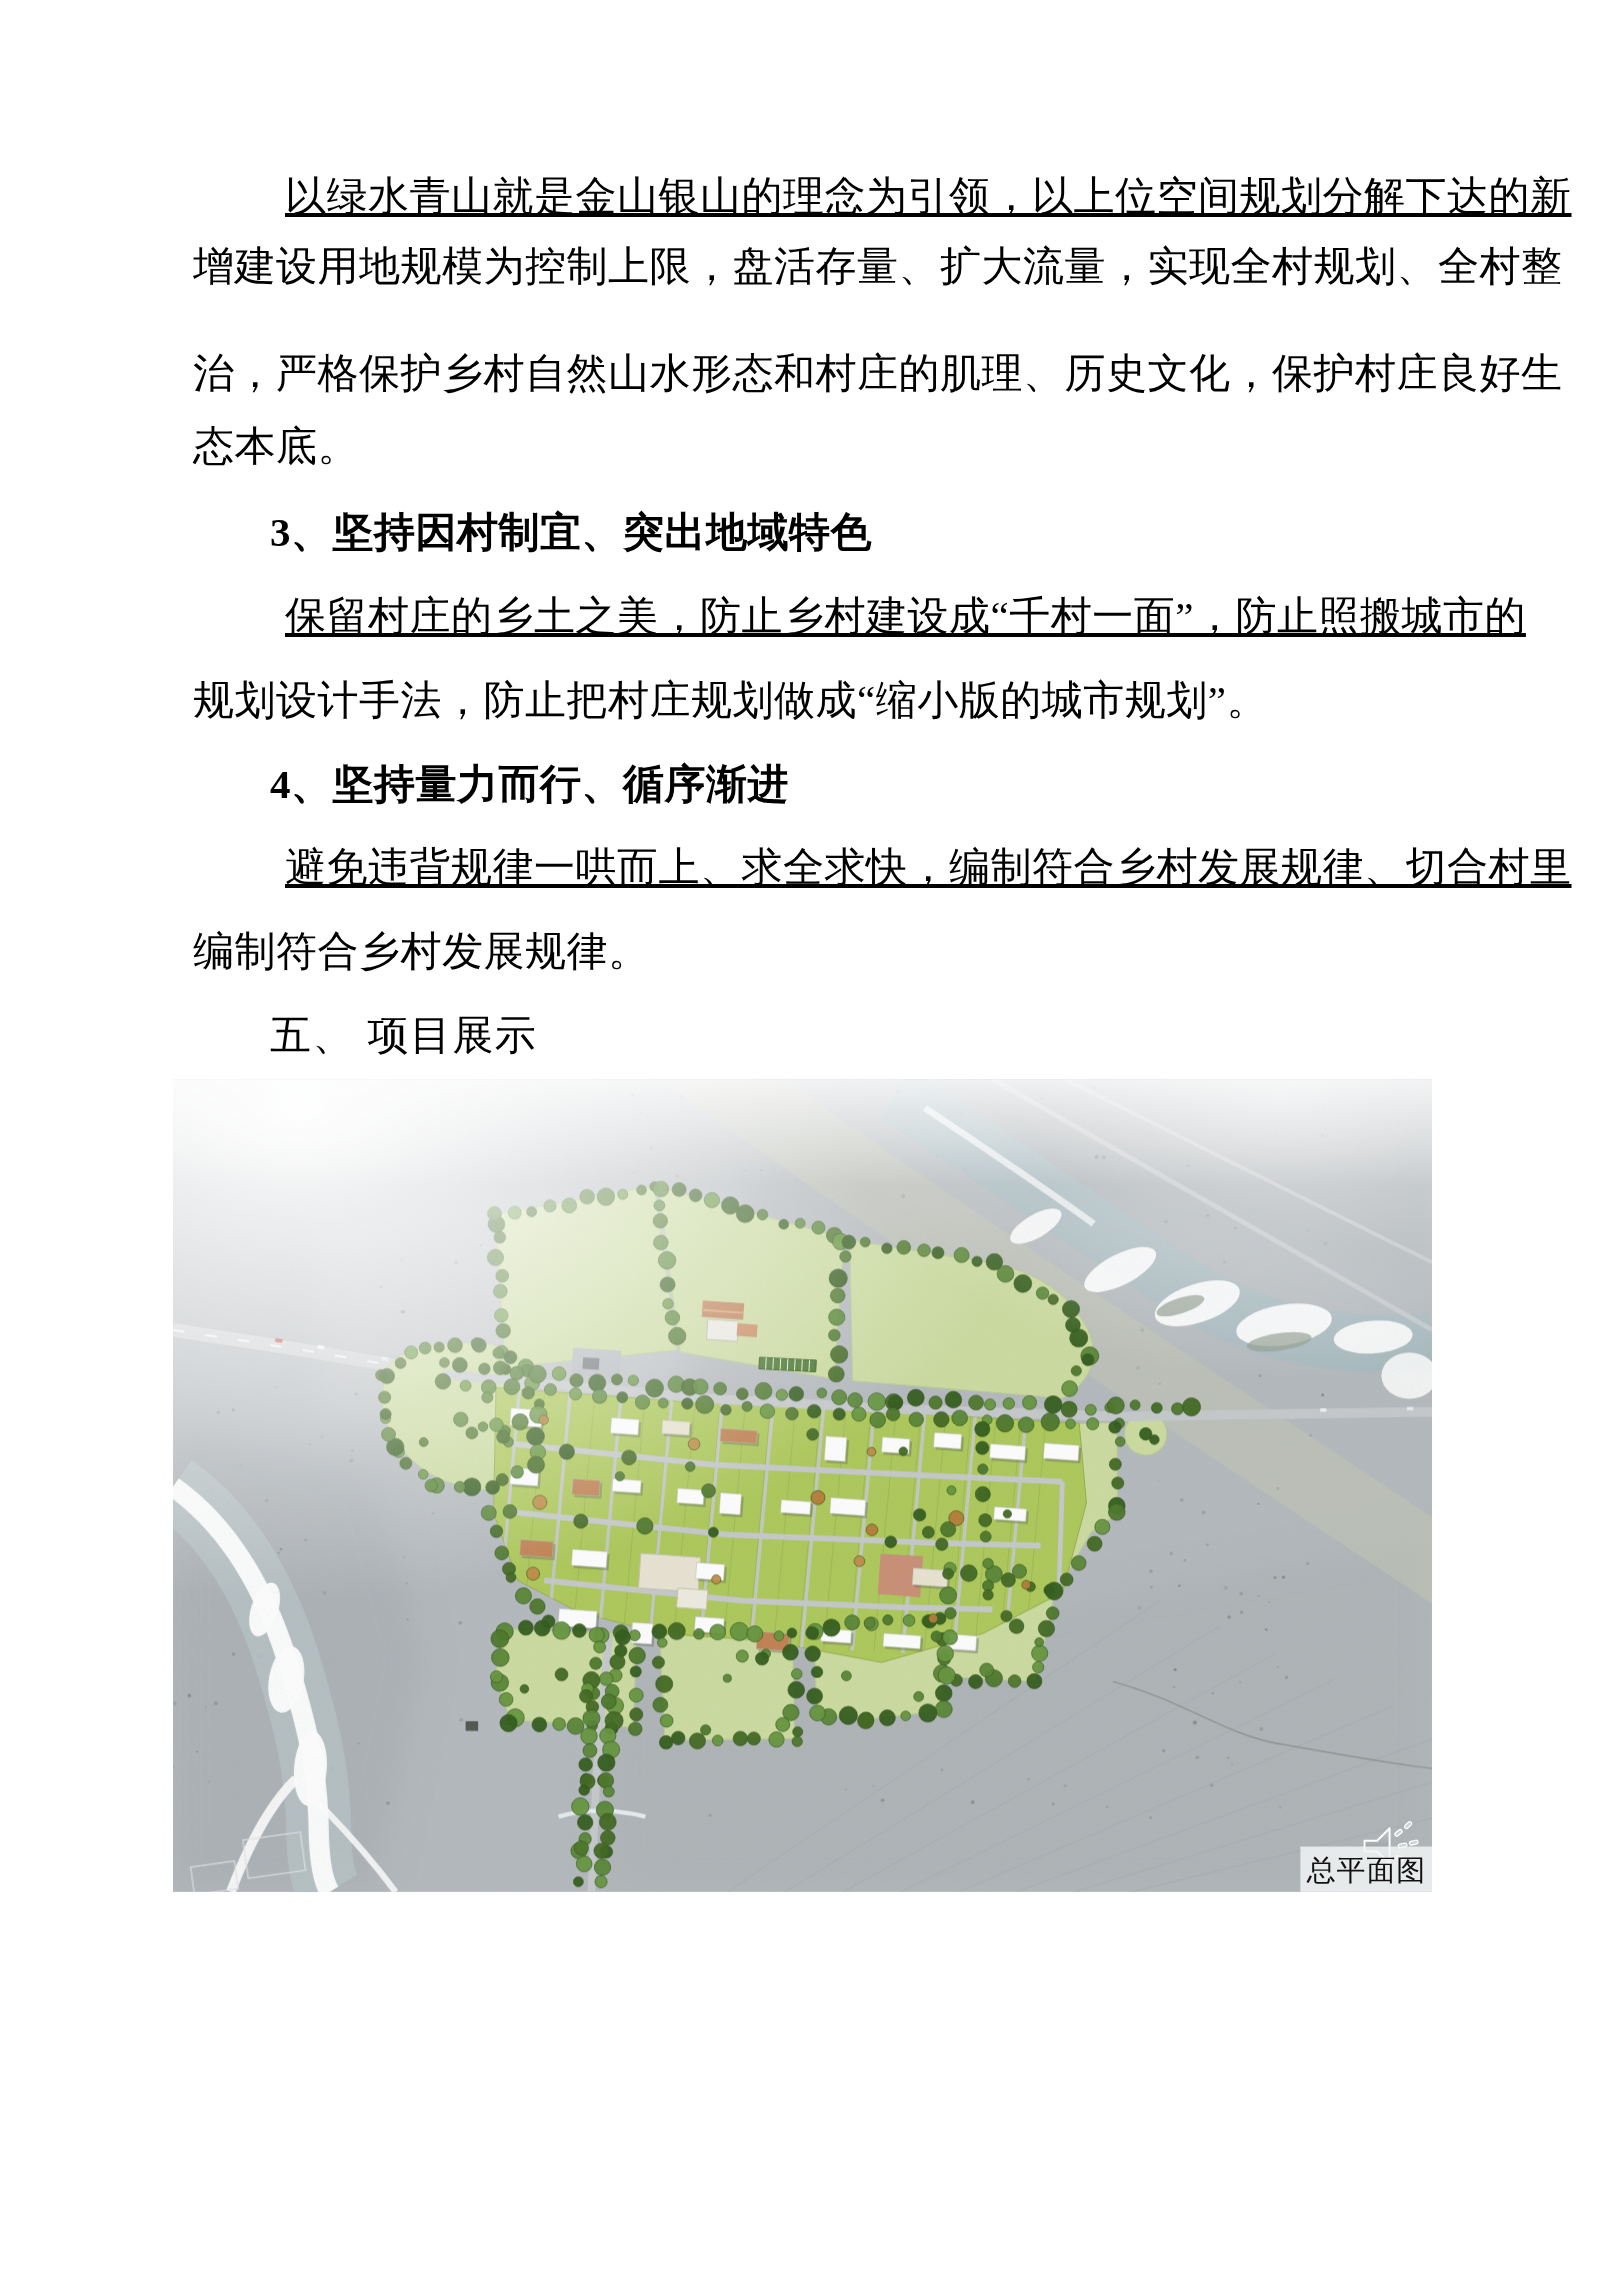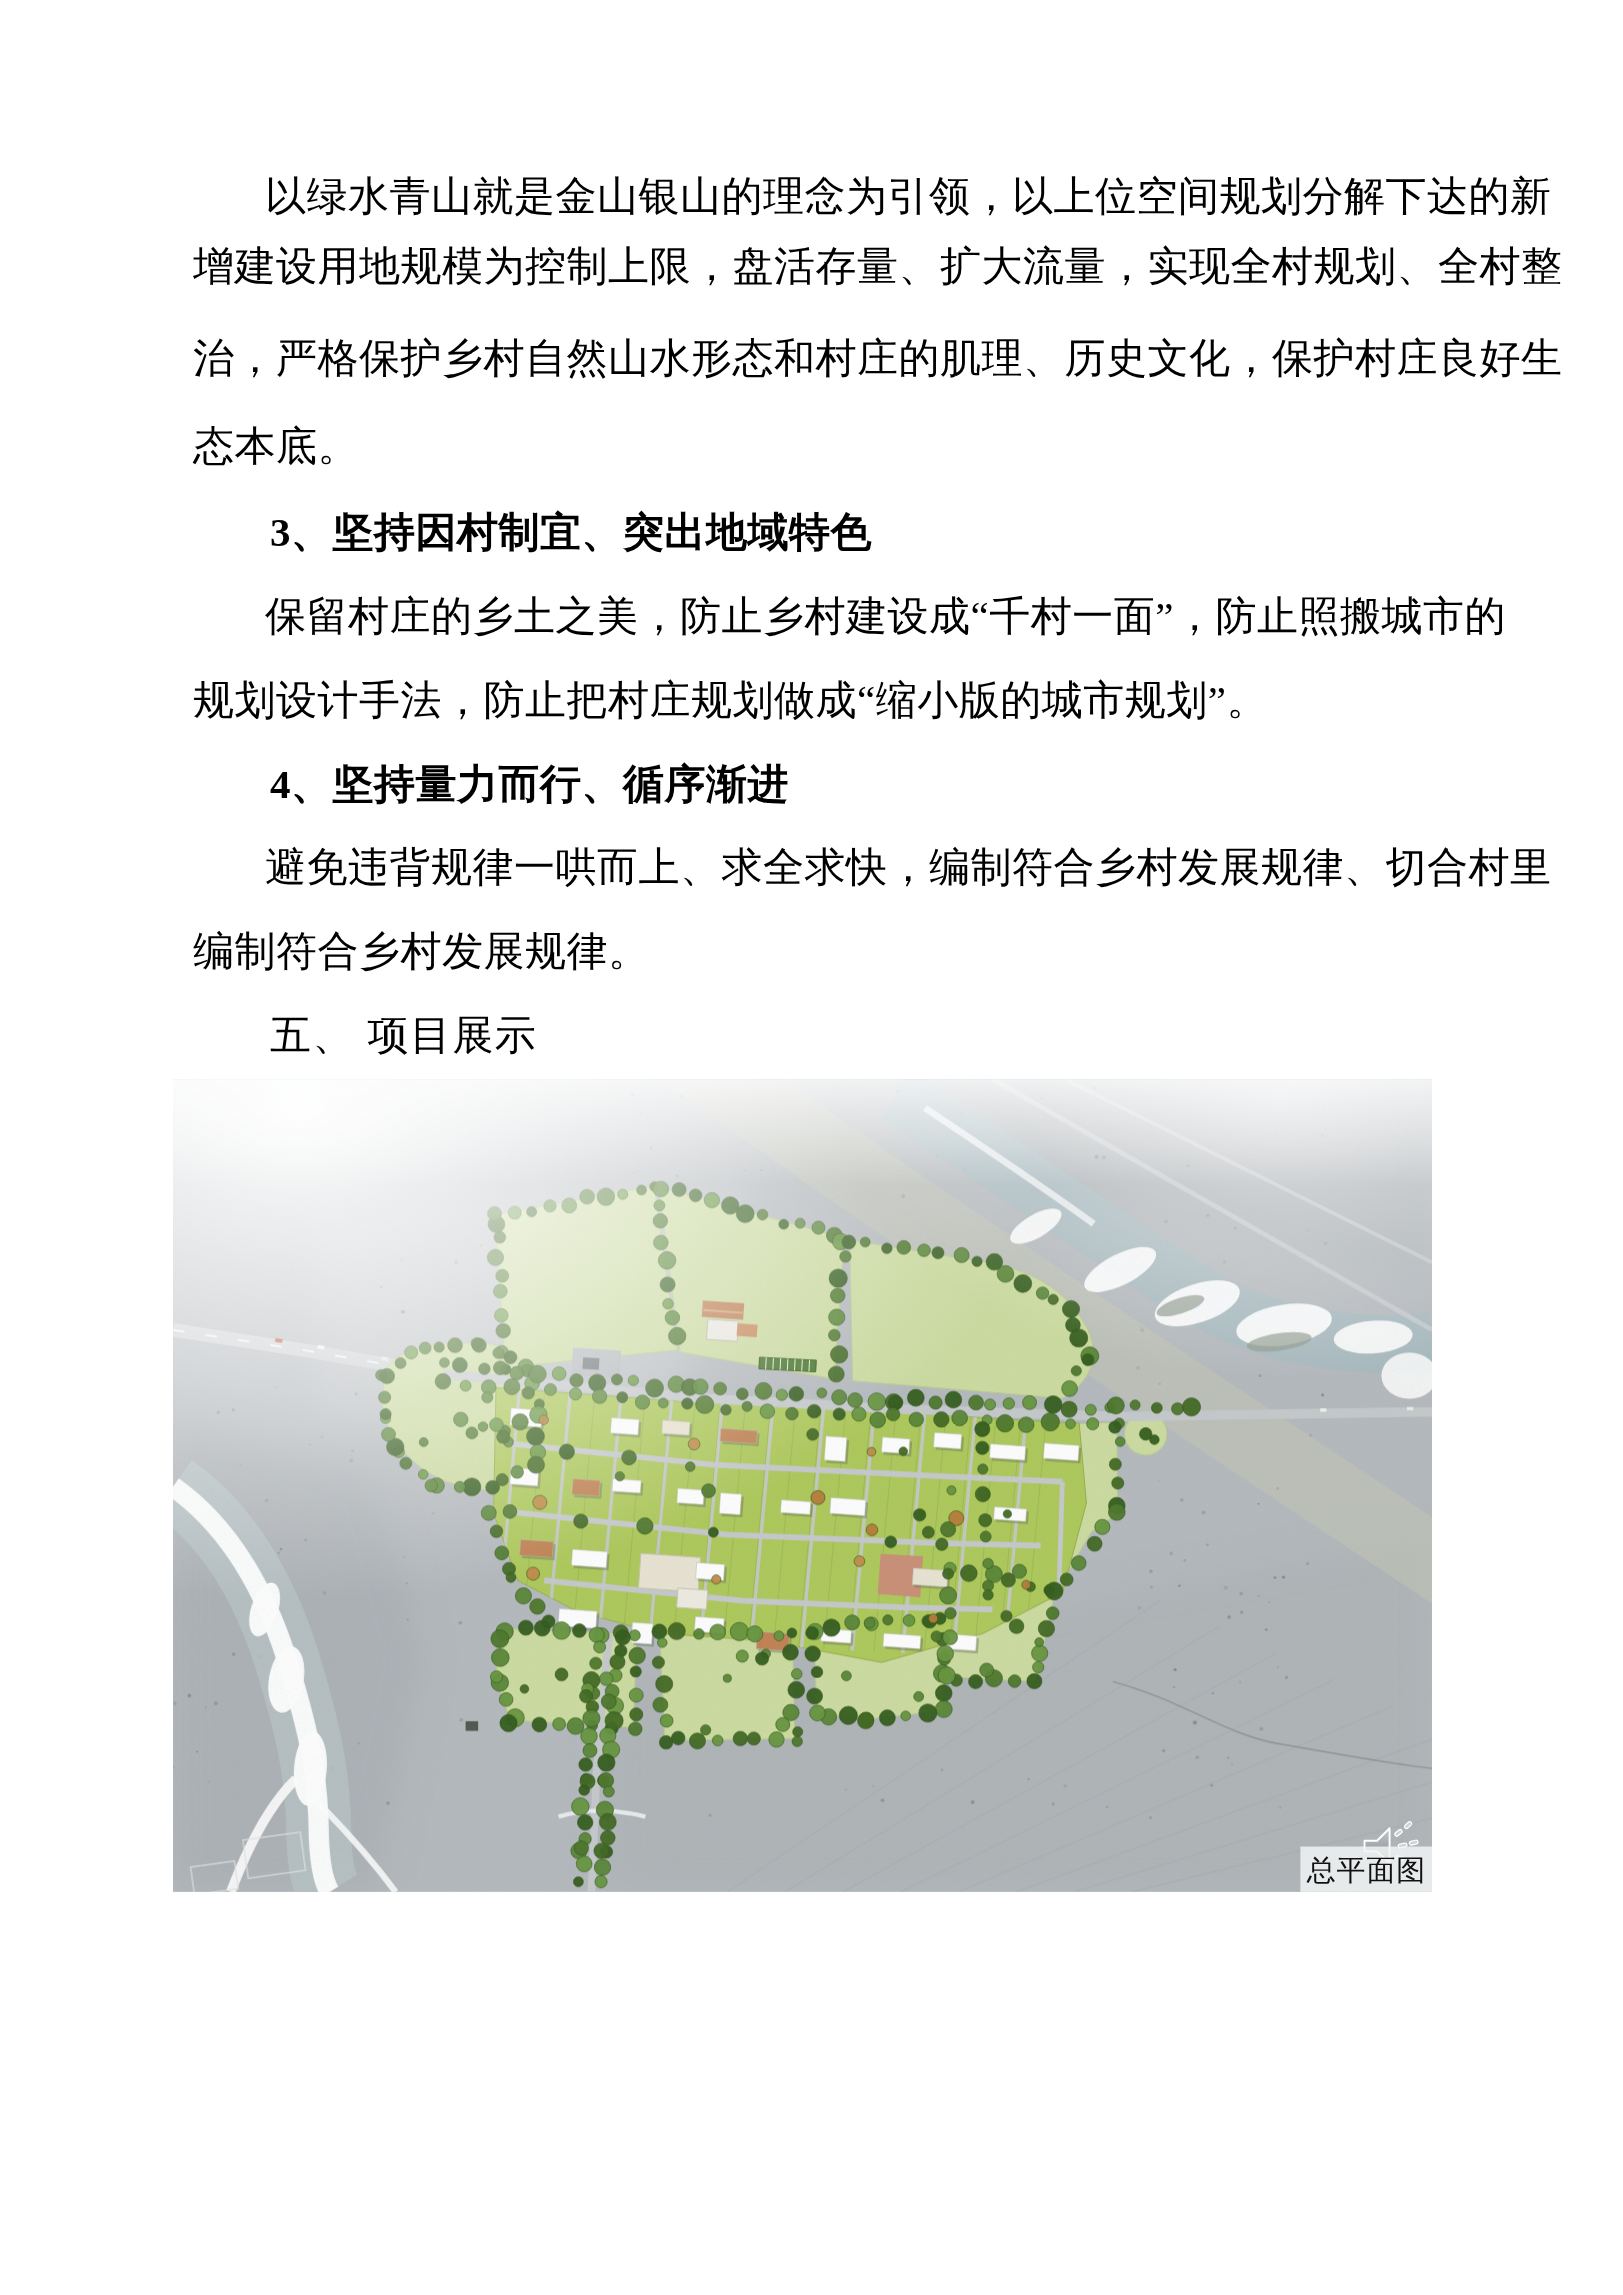--- a/index.html
+++ b/index.html
@@ -1,36 +1,36 @@
 <!DOCTYPE html>
 <html style="font-size:7.7px"><head>
 <meta charset="utf-8">
 <style>
   html,body{margin:0;padding:0;}
   body{width:1623px;height:2295px;background:#ffffff;position:relative;overflow:hidden;
        font-family:"Liberation Serif",serif;color:#000;}
   .page{position:absolute;inset:0;}
   .line{position:absolute;font-size:41px;line-height:1.15;white-space:nowrap;letter-spacing:0.5px;}
   .left{left:193px;}
-  .indent{left:265px;}
+  .indent{left:285px;text-decoration:underline;}
   .hindent{left:270px;text-align:right;}
   .hsub{font-weight:bold;}
   .hmain{font-weight:normal;font-family:"Liberation Sans",sans-serif;letter-spacing:1.4px;}
   figure{margin:0;position:absolute;left:173px;top:1079px;width:1437px;height:813px;}
   svg{display:block;}
   .capText{font-family:"Liberation Serif",serif;}
 </style>
 </head>
 <body>
 
 <div class="page">
   <div>
     <div class="line indent" style="top:173px">以绿水青山就是金山银山的理念为引领，以上位空间规划分解下达的新</div>
     <div class="line left" style="top:243px">增建设用地规模为控制上限，盘活存量、扩大流量，实现全村规划、全村整</div>
-    <div class="line left" style="top:335px">治，严格保护乡村自然山水形态和村庄的肌理、历史文化，保护村庄良好生</div>
+    <div class="line left" style="top:350px">治，严格保护乡村自然山水形态和村庄的肌理、历史文化，保护村庄良好生</div>
     <div class="line left" style="top:423px">态本底。</div>
     <div class="line hindent hsub" style="top:509px">3、坚持因村制宜、突出地域特色</div>
     <div class="line indent" style="top:593px">保留村庄的乡土之美，防止乡村建设成“千村一面”，防止照搬城市的</div>
     <div class="line left" style="top:677px">规划设计手法，防止把村庄规划做成“缩小版的城市规划”。</div>
     <div class="line hindent hsub" style="top:761px">4、坚持量力而行、循序渐进</div>
     <div class="line indent" style="top:844px">避免违背规律一哄而上、求全求快，编制符合乡村发展规律、切合村里</div>
     <div class="line left" style="top:928px">编制符合乡村发展规律。</div>
     <div class="line hindent hmain" style="top:1012px">五、 项目展示</div>
   </div>
 

